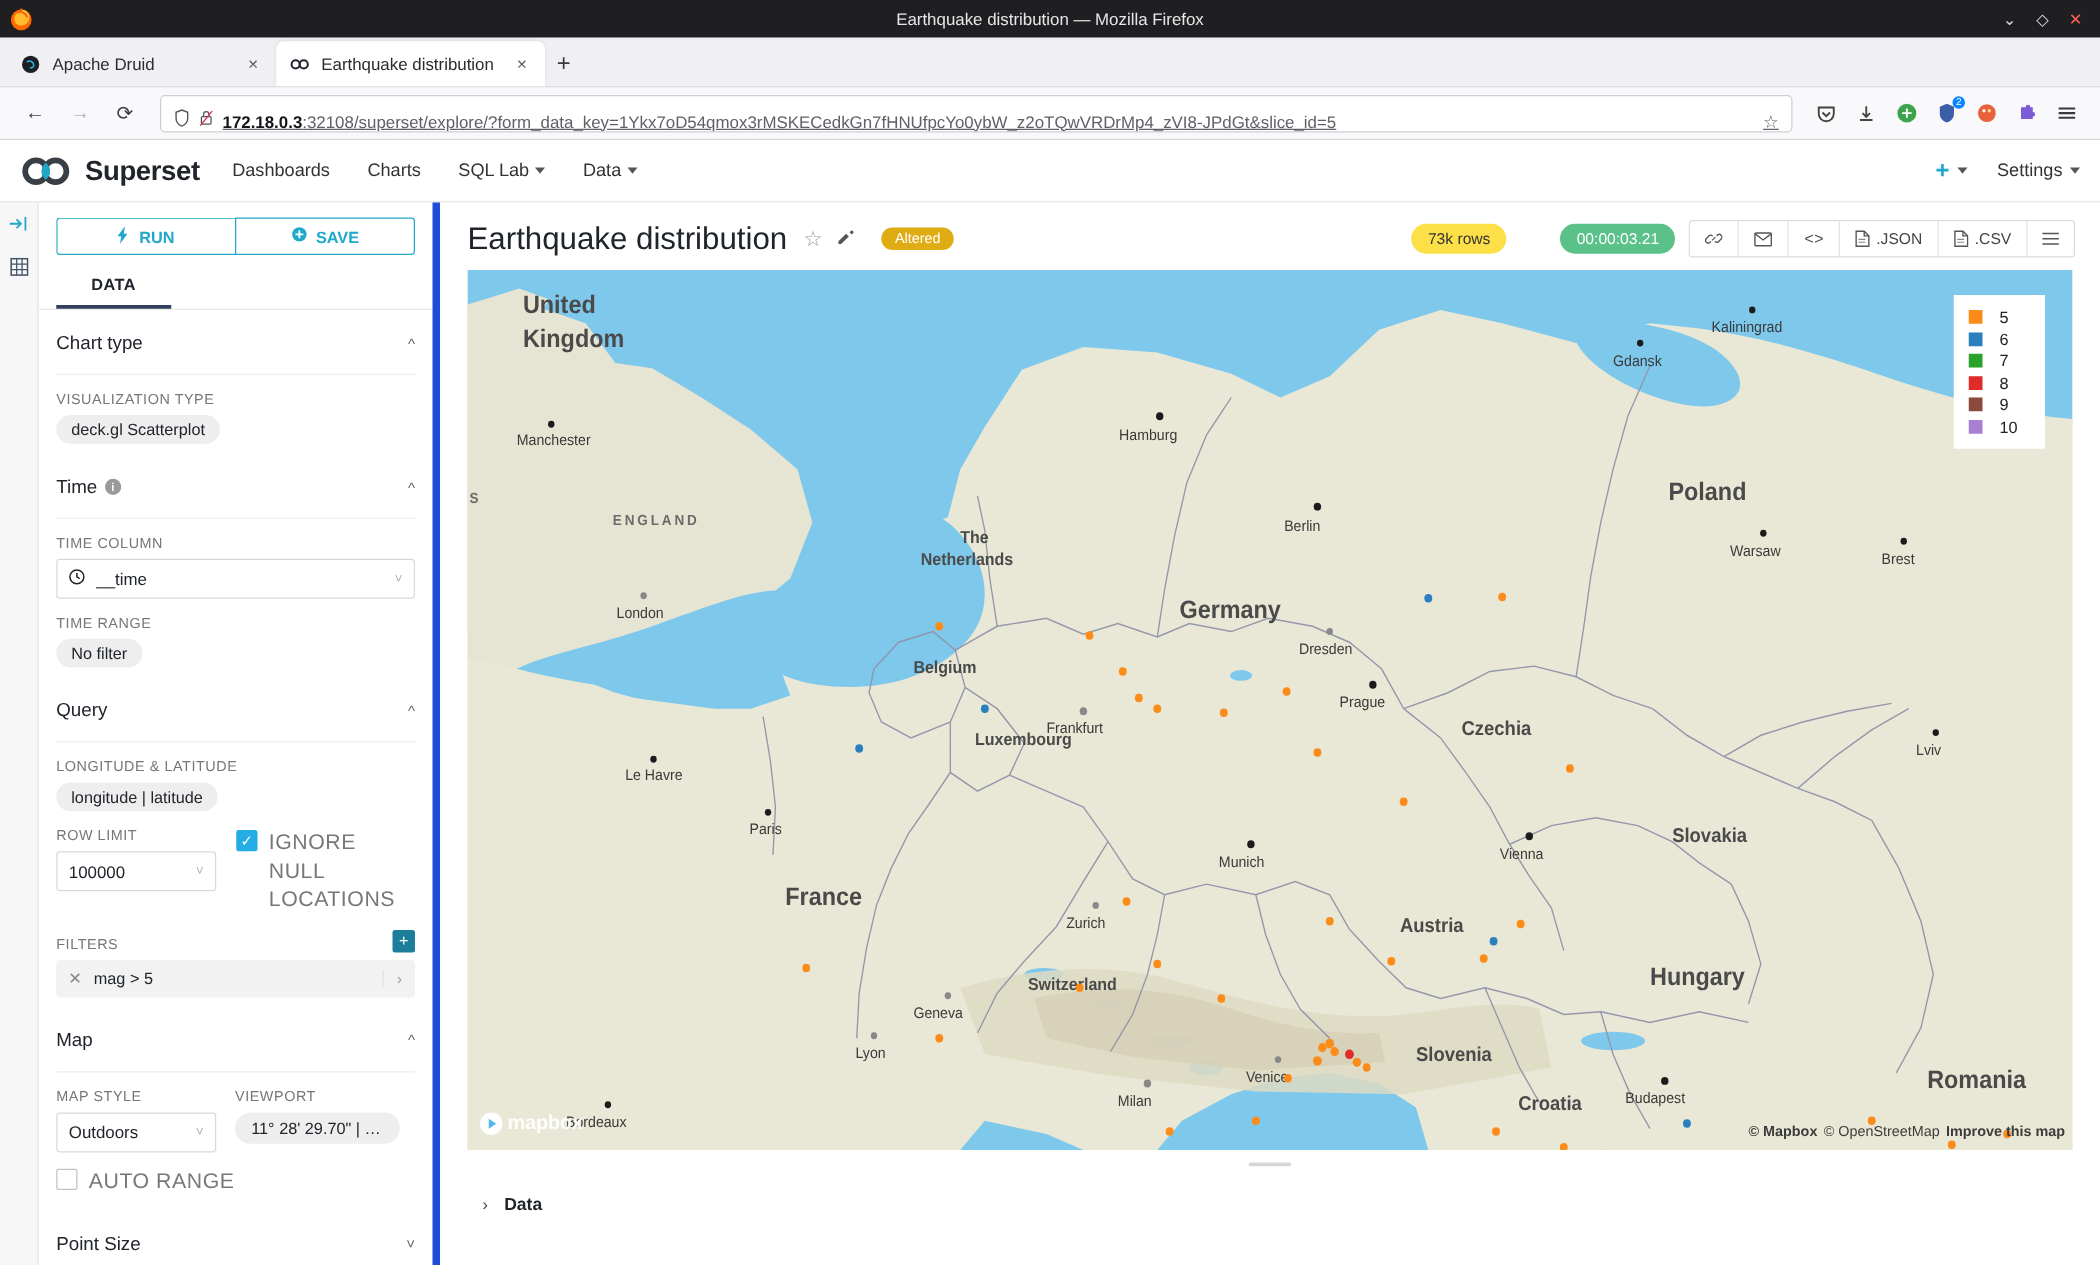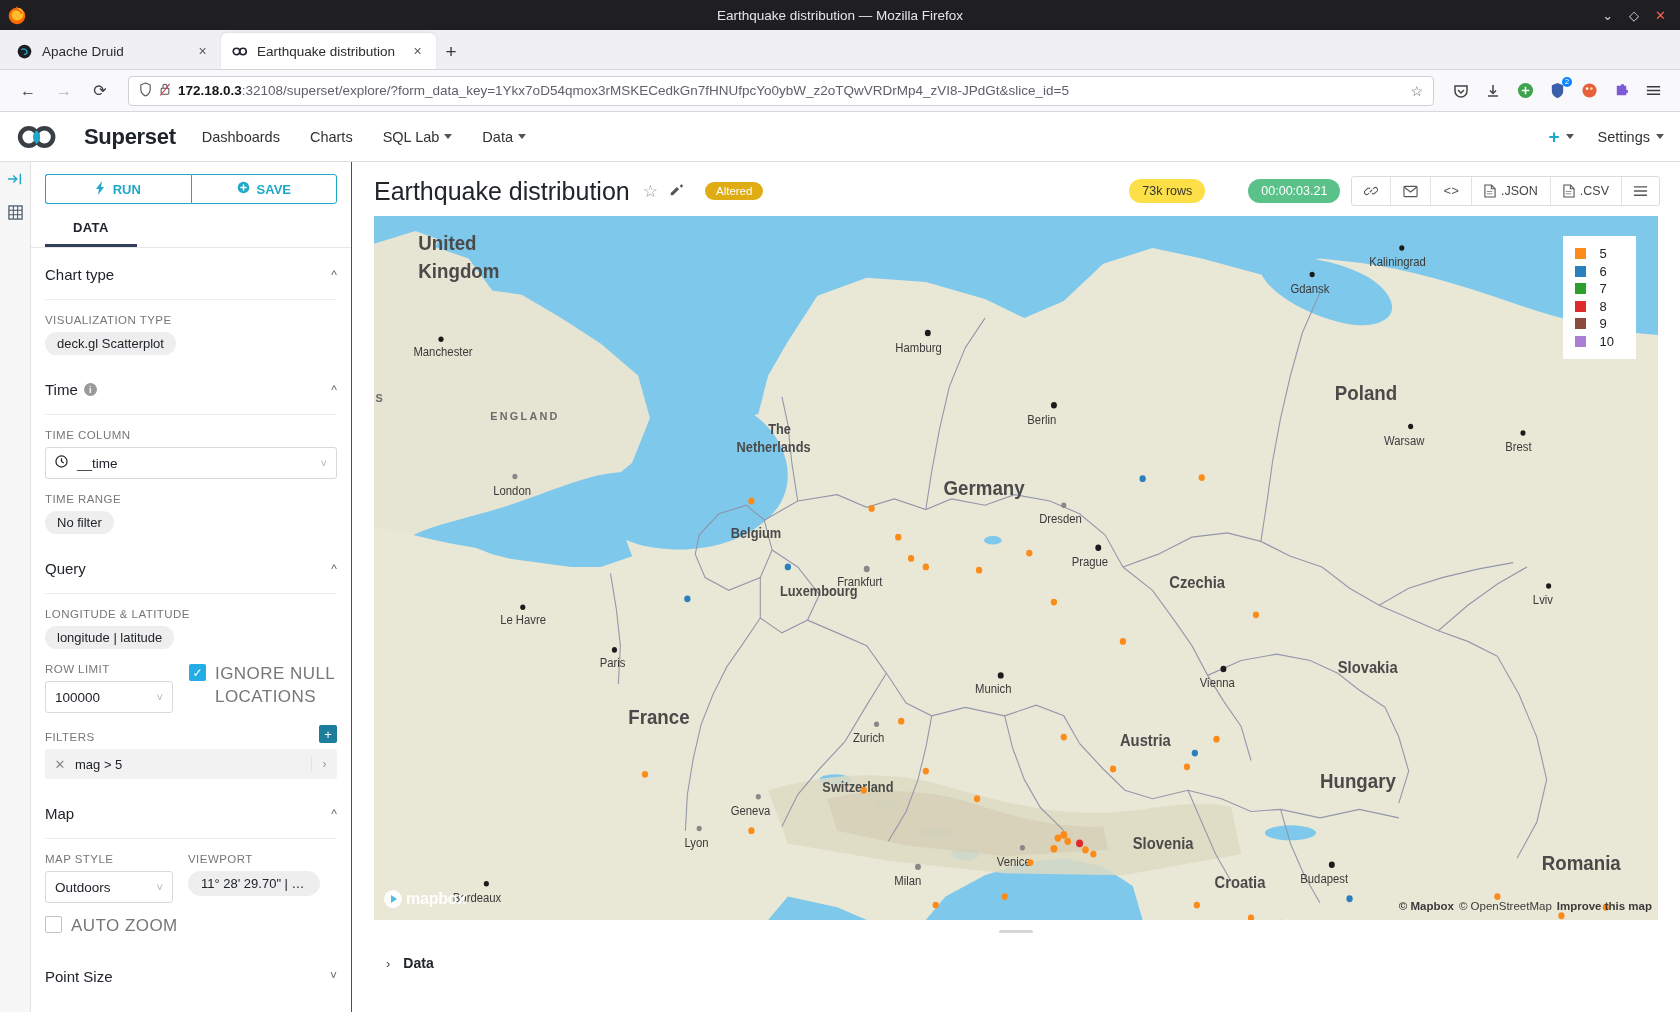--- a/index.html
+++ b/index.html
@@ -43,41 +43,41 @@
 
   .ff-navbar {
     height: 42px; background: #f9f9fb; display: flex; align-items: center;
     gap: 4px; padding: 0 12px; border-bottom: 1px solid #d8d8dc;
   }
   .nav-btn { width: 32px; height: 30px; display:flex; align-items:center; justify-content:center;
     color:#3d3d42; font-size:16px; border-radius:4px; }
   .nav-btn.dim { color: #b6b6bb; }
   .urlbar {
     flex: 1; height: 30px; background: #ffffff; border: 1px solid #cfcfd4;
-    border-radius: 4px; display: flex; align-items: center; gap: 7px;
-    padding: 0 10px; margin: 0 8px; font-size: 13.5px; color: #60606a;
+    border-radius: 4px; display: flex; align-items: flex-end; gap: 7px;
+    padding: 0 10px; margin: 0 8px; font-size: 13.5px; color: #60606a; text-decoration: underline;
   }
   .urlbar .urltext { flex: 1; white-space: nowrap; overflow: hidden; }
   .urlbar .urltext b { color: #15151a; font-weight: 600; }
   .urlbar .star { color: #60606a; font-size: 14px; }
   .nav-right { display: flex; align-items: center; gap: 2px; }
   .nav-right .nav-btn { width: 30px; }
   .badge-ct { position: relative; }
   .badge-ct .ct {
     position: absolute; top: 1px; right: 0px; background: #0a84ff; color: #fff;
     font-size: 8px; line-height: 10px; min-width: 10px; text-align: center;
     border-radius: 5px; padding: 0 2px;
   }
 
   
   .ss-nav {
     height: 50px; background: #fff; border-bottom: 1px solid #e0e0e0;
     display: flex; align-items: center; padding: 0 16px;
   }
-  .ss-logo { display: flex; align-items: center; gap: 24px; margin-right: 26px; }
+  .ss-logo { display: flex; align-items: center; gap: 8px; margin-right: 26px; }
   .ss-logo .mark { width: 44px; height: 24px; }
   .ss-logo .word { font-size: 22px; font-weight: 700; color: #20242b; letter-spacing: -0.3px; }
   .ss-menu { display: flex; align-items: center; gap: 30px; font-size: 14.5px; color: #323232; }
   .ss-menu .item { display: flex; align-items: center; gap: 5px; }
   .caret { width:0;height:0;border-left:4px solid transparent;border-right:4px solid transparent;
     border-top:5px solid #555; display:inline-block; }
   .ss-right { margin-left: auto; display: flex; align-items: center; gap: 24px; font-size: 14.5px; color: #323232;}
   .plus-blue { color: #1fa8c9; font-size: 19px; font-weight: 700; line-height: 1; }
 
   
@@ -85,21 +85,21 @@
 
   .rail {
     width: 31px; background: #f7f7f7; border-right: 1px solid #e0e0e0;
     display: flex; flex-direction: column; align-items: center;
     padding-top: 10px; gap: 16px;
   }
   .rail .ricon { color: #44546a; font-size: 15px; }
   .rail .ricon.teal { color: #1fa8c9; }
 
   .panel {
-    width: 321px; background: #fff; border-right: 1px solid #1d4ed8;
+    width: 321px; background: #fff; border-right: 6px solid #1d4ed8;
     overflow: hidden; position: relative;
   }
   .panel-actions { display: flex; padding: 12px 14px 0 14px; }
   .btn-run, .btn-save {
     height: 30px; flex: 1; display: flex; align-items: center; justify-content: center;
     gap: 7px; font-size: 13px; font-weight: 600; color: #1fa8c9;
     border: 1px solid #1fa8c9; background: #fff;
   }
   .btn-run { border-radius: 3px 0 0 3px; border-right: none; }
   .btn-save { border-radius: 0 3px 3px 0; }
@@ -486,21 +486,21 @@
             <span class="dn">˅</span>
           </div>
         </div>
         <div class="col-b" style="padding-top:0;">
           <div class="lbl">VIEWPORT</div>
           <div class="vp-pill">11° 28' 29.70" | 50...</div>
         </div>
       </div>
       <div class="chk-row" style="margin-top:12px;">
         <span class="chk off"></span>
-        <span class="chk-lbl">AUTO ZOOM</span>
+        <span class="chk-lbl">AUTO RANGE</span>
       </div>
     </div>
 
     <div class="sec" style="padding-top:30px;">
       <div class="sec-head" style="border-bottom:none;">
         <span>Point Size</span>
         <span class="chev">˅</span>
       </div>
     </div>
   </div>

